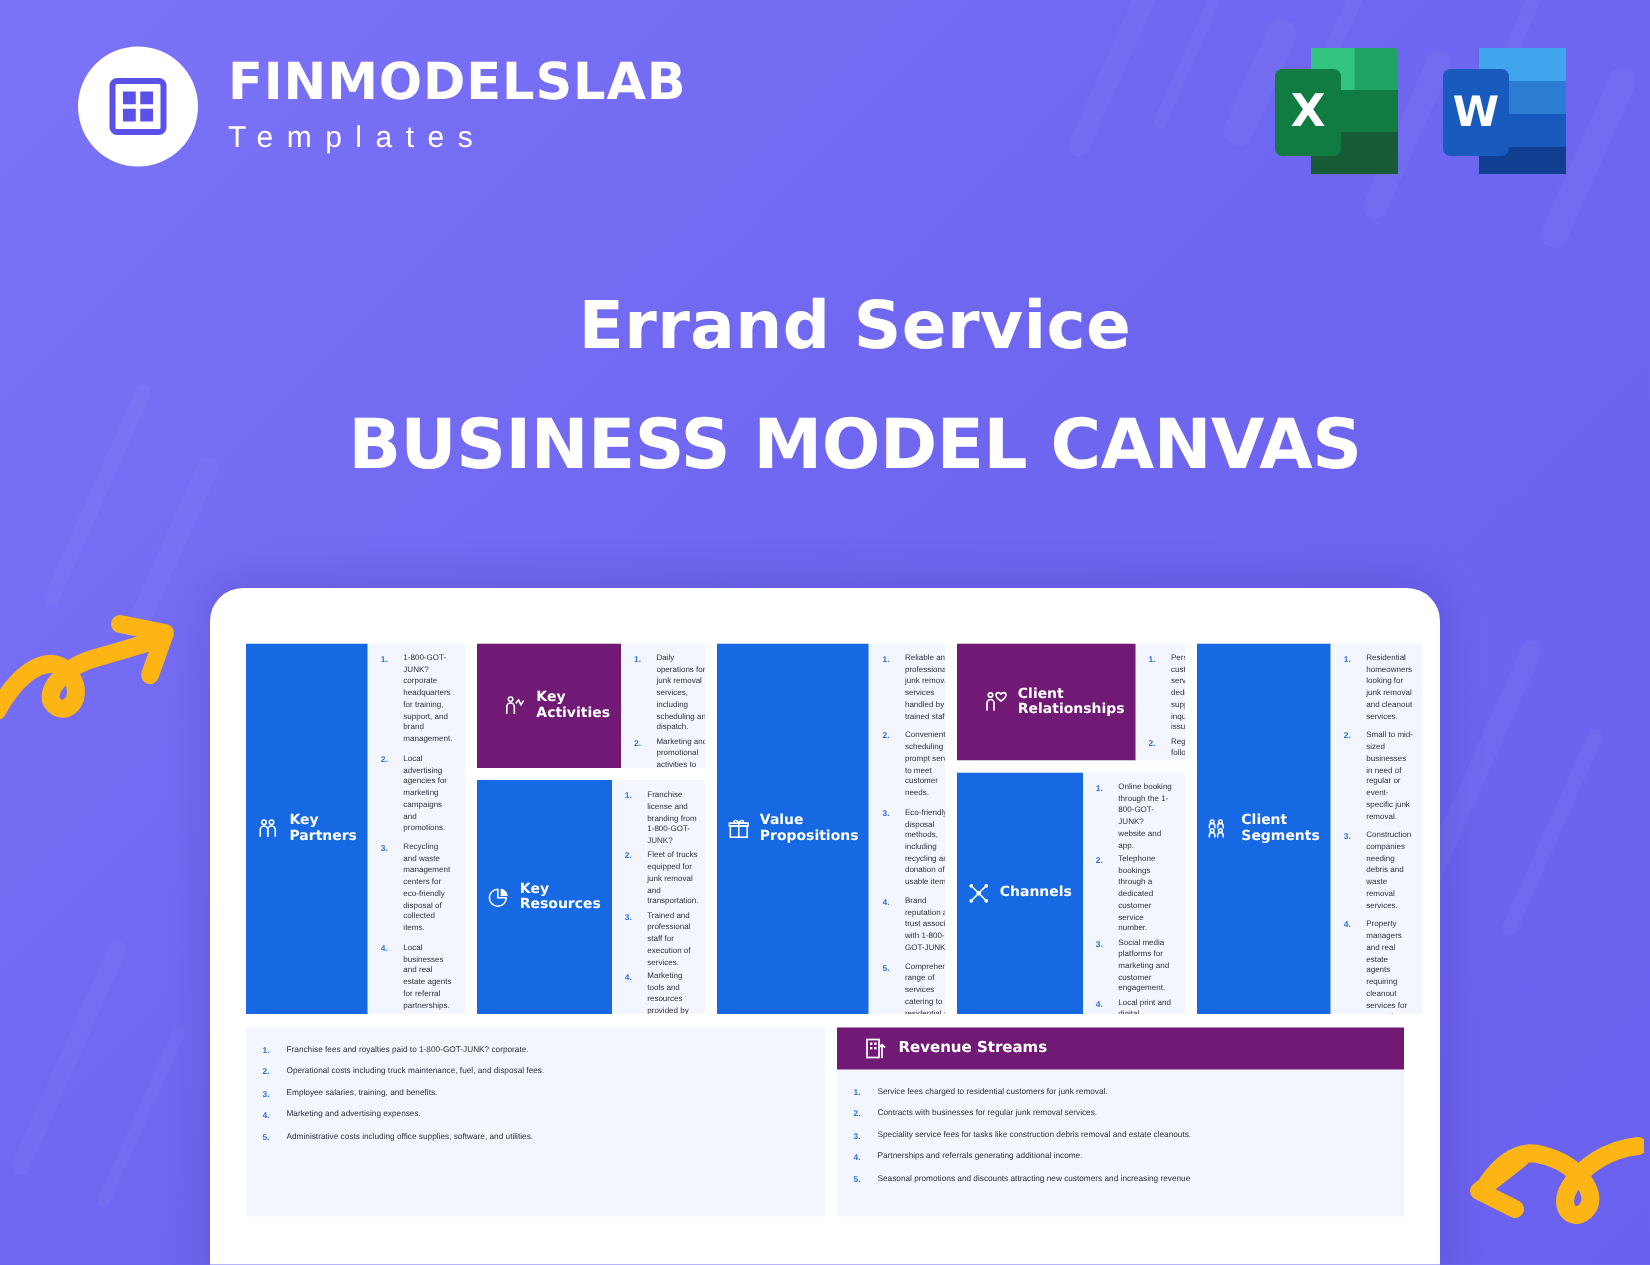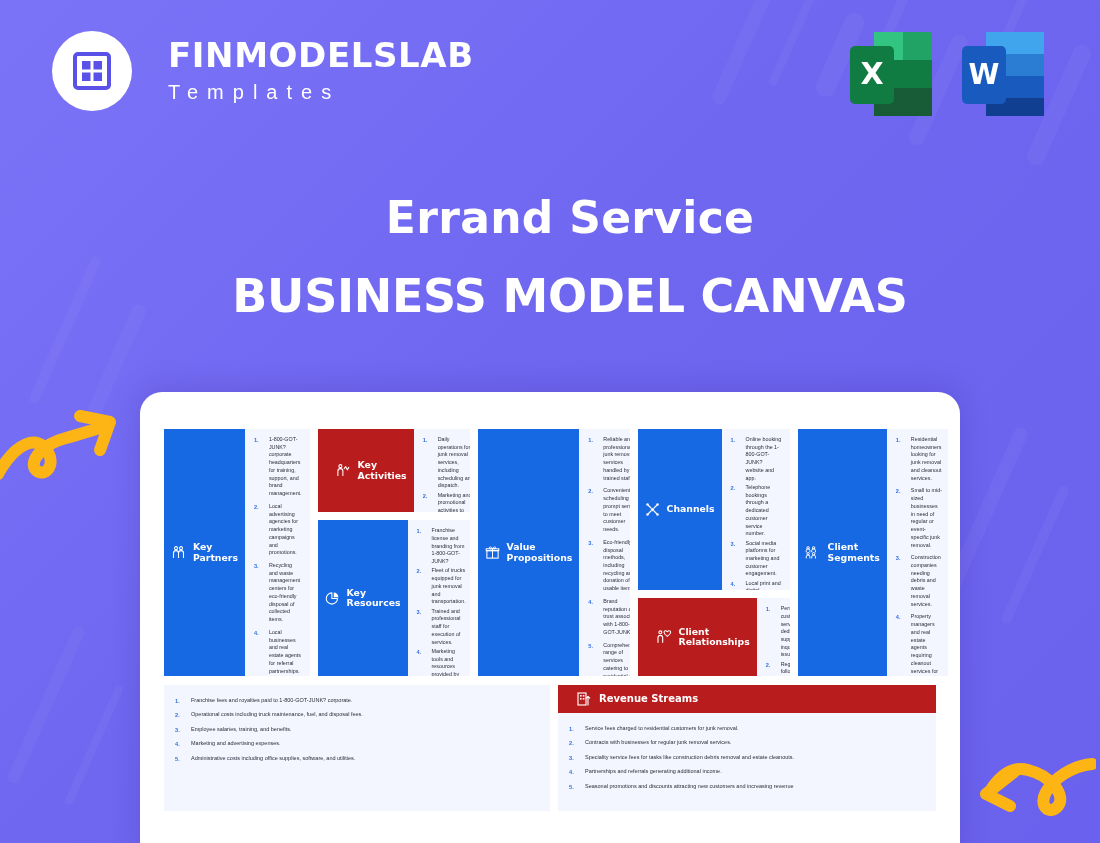--- a/index.html
+++ b/index.html
@@ -24,21 +24,21 @@
     background: rgba(255,255,255,.13);
     transform: rotate(24deg);
     border-radius: 40px;
     filter: blur(0.4px);
   }
 
   
   .top-bar {
     position: absolute; top: 0; left: 0; right: 0; height: 150px;
   }
-  .brand { position: absolute; left: 52px; top: 31px; display: flex; align-items: center; gap: 36px; }
+  .brand { position: absolute; left: 52px; top: 31px; display: flex; align-items: center; gap: 20px; }
   .brand-mark {
     width: 80px; height: 80px; border-radius: 50%;
     background: #ffffff;
     display: flex; align-items: center; justify-content: center;
   }
   .brand-text { display: flex; flex-direction: column; }
   .brand-name {
     color: #fff; font-size: 34px; font-weight: 800; letter-spacing: .6px;
     line-height: 1; font-family: "DejaVu Sans", sans-serif;
   }
@@ -84,21 +84,21 @@
 
   .block { background: #f4f6ff; display: flex; flex-direction: row; overflow: hidden; }
   .block.grow { flex: 1 1 auto; }
 
   .bhead {
     display: flex; align-items: center; gap: 7px;
     padding: 5px 7px;
     min-height: 26px;
   }
   .bhead.blue { background: #1668e3; }
-  .bhead.indigo { background: #b91c1c; padding-left: 18px; }
+  .bhead.indigo { background: #701a75; padding-left: 18px; }
   .bhead-title {
     color: #fff; font-size: 9.3px; font-weight: 700; line-height: 1.12;
     font-family: "DejaVu Sans", sans-serif;
   }
   .bicon { flex: 0 0 auto; display: flex; align-items: center; justify-content: center; }
 
   ol.items {
     list-style: none; counter-reset: it;
     padding: 7px 8px 7px 7px; margin: 0;
   }
@@ -292,59 +292,59 @@
             <li>Reliable and professional junk removal services handled by trained staff.</li>
             <li>Convenient scheduling and prompt service to meet customer needs.</li>
             <li>Eco-friendly disposal methods, including recycling and donation of usable items.</li>
             <li>Brand reputation and trust associated with 1-800-GOT-JUNK?</li>
             <li>Comprehensive range of services catering to residential and commercial clients.</li>
           </ol>
       </div>
     </div>
 
     <div class="col col-4">
+      <div class="block" style="height:119px;">
+        <div class="bhead indigo">
+          <span class="bicon">
+            <svg width="16" height="16" viewBox="0 0 24 24" aria-hidden="true">
+              <circle cx="6.5" cy="5" r="2.2" fill="none" stroke="#fff" stroke-width="1.7"></circle>
+              <path d="M3 20v-7a3.5 3.5 0 013.5-3.5A3.5 3.5 0 0110 13v7" fill="none" stroke="#fff" stroke-width="1.7" stroke-linecap="round"></path>
+              <path d="M17 11c-3-2-5-4-5-6 0-1.6 1.2-2.4 2.4-2.4 1 0 1.8.5 2.6 1.6.8-1.1 1.6-1.6 2.6-1.6C20.8 2.6 22 3.4 22 5c0 2-2 4-5 6z" fill="none" stroke="#fff" stroke-width="1.6" stroke-linejoin="round"></path>
+            </svg>
+          </span>
+          <span class="bhead-title">Client Relationships</span>
+        </div>
+        <ol class="items tight">
+            <li>Personalized customer service with dedicated support for inquiries and issues.</li>
+            <li>Regular follow-ups and feedback collection to ensure customer satisfaction.</li>
+            <li>Loyalty programs and discounts to encourage repeat business.</li>
+            <li>Active engagement through social media and community events.</li>
+            <li>24/7 customer support helpline for immediate assistance and bookings.</li>
+          </ol>
+      </div>
       <div class="block grow">
         <div class="bhead blue">
           <span class="bicon">
             <svg width="15" height="15" viewBox="0 0 24 24" aria-hidden="true">
               <circle cx="12" cy="12" r="2.6" fill="#fff"></circle>
               <circle cx="4" cy="4" r="2" fill="#fff"></circle>
               <circle cx="20" cy="4" r="2" fill="#fff"></circle>
               <circle cx="4" cy="20" r="2" fill="#fff"></circle>
               <circle cx="20" cy="20" r="2" fill="#fff"></circle>
               <path d="M5.6 5.6l4 4M18.4 5.6l-4 4M5.6 18.4l4-4M18.4 18.4l-4-4" stroke="#fff" stroke-width="1.8" stroke-linecap="round"></path>
             </svg>
           </span>
           <span class="bhead-title">Channels</span>
         </div>
         <ol class="items tight">
             <li>Online booking through the 1-800-GOT-JUNK? website and app.</li>
             <li>Telephone bookings through a dedicated customer service number.</li>
             <li>Social media platforms for marketing and customer engagement.</li>
             <li>Local print and digital advertising to reach the target market.</li>
             <li>Partnerships with local businesses for cross-promotion and referrals.</li>
-          </ol>
-      </div>
-      <div class="block" style="height:119px;">
-        <div class="bhead indigo">
-          <span class="bicon">
-            <svg width="16" height="16" viewBox="0 0 24 24" aria-hidden="true">
-              <circle cx="6.5" cy="5" r="2.2" fill="none" stroke="#fff" stroke-width="1.7"></circle>
-              <path d="M3 20v-7a3.5 3.5 0 013.5-3.5A3.5 3.5 0 0110 13v7" fill="none" stroke="#fff" stroke-width="1.7" stroke-linecap="round"></path>
-              <path d="M17 11c-3-2-5-4-5-6 0-1.6 1.2-2.4 2.4-2.4 1 0 1.8.5 2.6 1.6.8-1.1 1.6-1.6 2.6-1.6C20.8 2.6 22 3.4 22 5c0 2-2 4-5 6z" fill="none" stroke="#fff" stroke-width="1.6" stroke-linejoin="round"></path>
-            </svg>
-          </span>
-          <span class="bhead-title">Client Relationships</span>
-        </div>
-        <ol class="items tight">
-            <li>Personalized customer service with dedicated support for inquiries and issues.</li>
-            <li>Regular follow-ups and feedback collection to ensure customer satisfaction.</li>
-            <li>Loyalty programs and discounts to encourage repeat business.</li>
-            <li>Active engagement through social media and community events.</li>
-            <li>24/7 customer support helpline for immediate assistance and bookings.</li>
           </ol>
       </div>
     </div>
 
     <div class="col col-5">
       <div class="block grow">
         <div class="bhead blue">
           <span class="bicon">
             <svg width="16" height="15" viewBox="0 0 26 24" aria-hidden="true">
               <circle cx="5" cy="4.5" r="2" fill="none" stroke="#fff" stroke-width="1.6"></circle>

